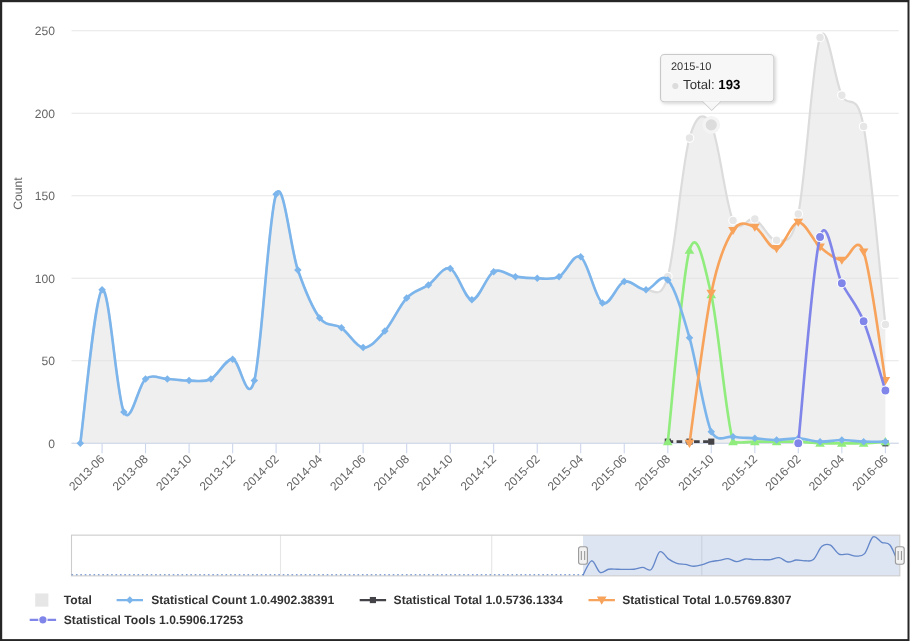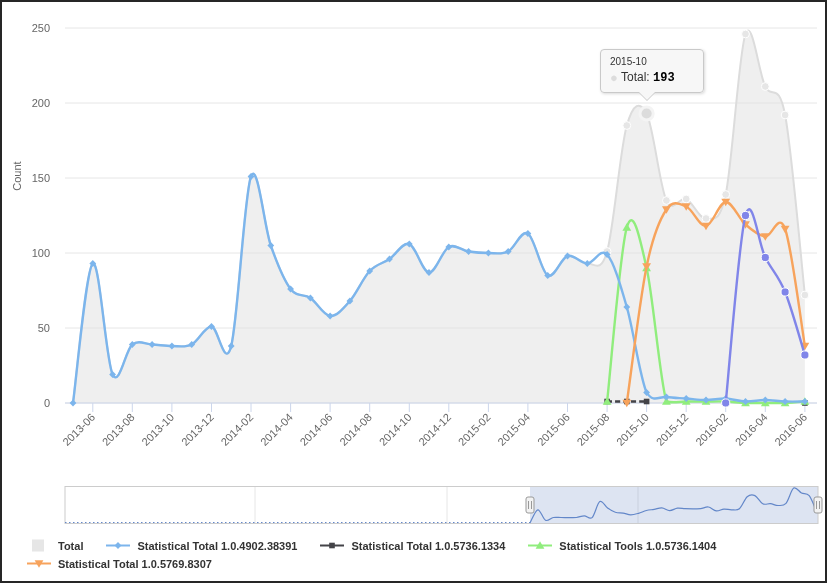--- a/index.html
+++ b/index.html
@@ -22,21 +22,21 @@
   #tooltip:before{
     content:""; position:absolute; left:37px; bottom:-9px;
     border:9px solid transparent; border-bottom:none; border-top-color:#c9c9c9;
   }
   #tooltip:after{
     content:""; position:absolute; left:38px; bottom:-8px;
     border:8px solid transparent; border-bottom:none; border-top-color:#f7f7f7;
   }
   .tt-header{font-size:10px; margin-bottom:3px; color:#333;}
   .tt-dot{color:#dcdcdc; font-size:13px; vertical-align:-1px;}
-  .tt-value{font-weight:bold; color:#000;font-family:Liberation Mono, monospace;}
+  .tt-value{font-weight:bold; color:#000;}
   #legend{
     position:absolute; left:24px; top:537px; width:780px;
     display:flex; flex-wrap:wrap; align-items:center;
     column-gap:22px; row-gap:5px;
     font-size:11px; font-weight:bold; color:#333;
   }
   .legend-item{display:flex; align-items:center; gap:6px; cursor:pointer;}
   .legend-item svg{flex:0 0 auto;}
 </style>
 </head>
@@ -235,43 +235,43 @@
         </svg>
         <span>Total</span>
       </div>
       <div class="legend-item">
         <svg width="26" height="13">
           <line x1="1" x2="25" y1="6.5" y2="6.5" stroke="#7cb5ec" stroke-width="2"></line>
           <g>
             <path d="M13 3.1L16.4 6.5L13 9.9L9.6 6.5Z" fill="#7cb5ec"></path>
           </g>
         </svg>
-        <span>Statistical Total 1.0.4902.38391</span>
+        <span>Statistical Count 1.0.4902.38391</span>
       </div>
       <div class="legend-item">
         <svg width="26" height="13">
           <line x1="1" x2="25" y1="6.5" y2="6.5" stroke="#434348" stroke-width="2"></line>
           <g>
             <rect x="10.2" y="3.7" width="5.6" height="5.6" fill="#434348"></rect>
           </g>
         </svg>
         <span>Statistical Total 1.0.5736.1334</span>
       </div>
       <div class="legend-item">
         <svg width="26" height="13">
-          <line x1="1" x2="25" y1="6.5" y2="6.5" stroke="#90ed7d" stroke-width="2"></line>
-          <g>
-            <path d="M13 2.3L17.4 9.7L8.6 9.7Z" fill="#90ed7d"></path>
-          </g>
-        </svg>
-        <span>Statistical Tools 1.0.5736.1404</span>
-      </div>
-      <div class="legend-item">
-        <svg width="26" height="13">
           <line x1="1" x2="25" y1="6.5" y2="6.5" stroke="#f7a35c" stroke-width="2"></line>
           <g>
             <path d="M13 10.7L17.4 3.3L8.6 3.3Z" fill="#f7a35c"></path>
           </g>
         </svg>
         <span>Statistical Total 1.0.5769.8307</span>
+      </div>
+      <div class="legend-item">
+        <svg width="26" height="13">
+          <line x1="1" x2="25" y1="6.5" y2="6.5" stroke="#8085e9" stroke-width="2"></line>
+          <g>
+            <circle cx="13" cy="6.5" r="3.8" fill="#8085e9" stroke="#ffffff" stroke-width="1"></circle>
+          </g>
+        </svg>
+        <span>Statistical Tools 1.0.5906.17253</span>
       </div>
     </div>
 </div>
 
 </body></html>

